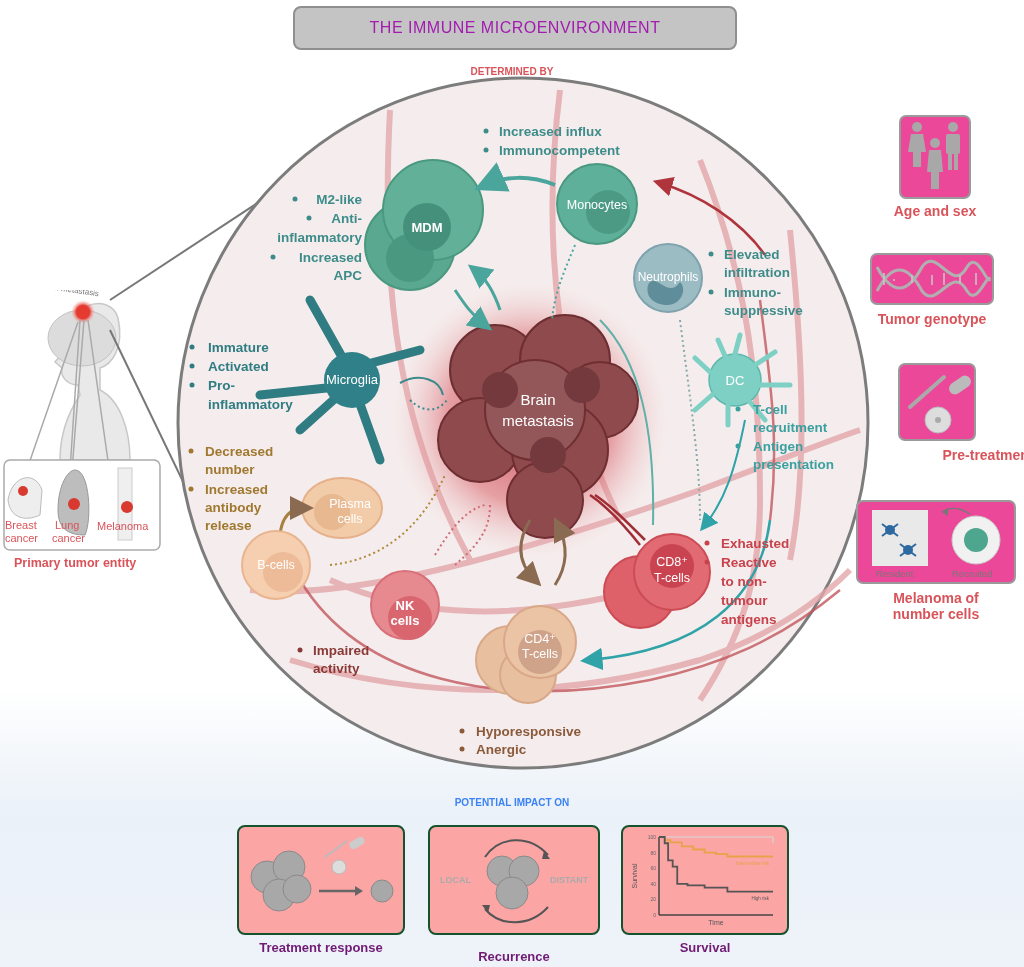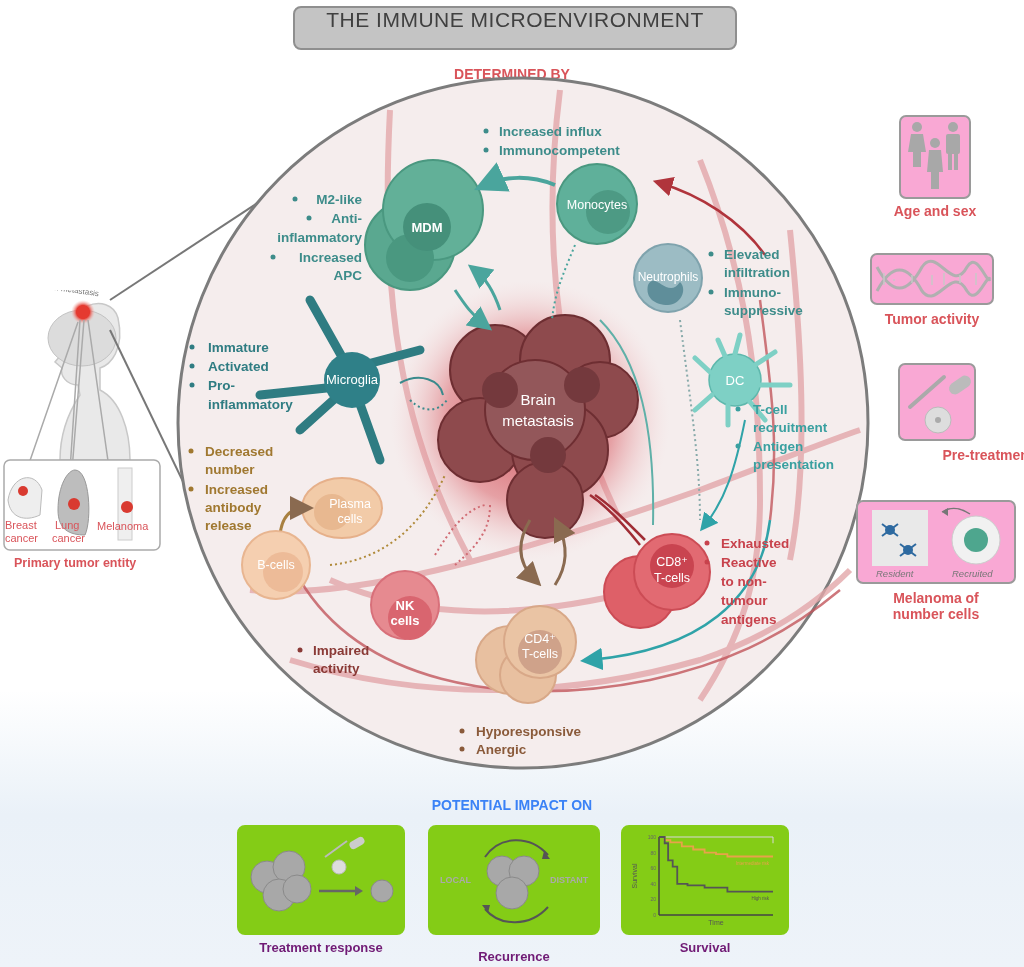--- a/index.html
+++ b/index.html
@@ -8,39 +8,38 @@
     background:#ffffff;
     font-family:"Liberation Sans", "DejaVu Sans", sans-serif;
   }
   .bottom-fade {
     position:absolute; left:0; top:690px; width:1024px; height:277px;
     background:linear-gradient(to bottom, rgba(233,240,248,0) 0%, #eaf1f8 45%, #eef3f9 100%);
   }
   .title-box {
     position:absolute; left:293px; top:6px; width:444px; height:44px;
     background:#c4c4c4; border:2px solid #8f8f8f; border-radius:8px;
-    box-sizing:border-box; display:flex; justify-content:center;
-    color:#404040; font-size:21px; letter-spacing:0.5px;
+    box-sizing:border-box; display:flex; align-items:center; justify-content:center;
+    color:#a21caf; font-size:16px; letter-spacing:0.5px;
   }
   .section-head {
-    position:absolute; font-weight:bold; font-size:14px; text-align:center;
+    position:absolute; font-weight:bold; font-size:10px; text-align:center;
   }
   .red-head { color:#d9545a; }
   .blue-head { color:#3b82f6; }
   svg text { font-family:"Liberation Sans", "DejaVu Sans", sans-serif; }
   .factor-box {
-    position:absolute; border:2px solid #9a9a9a; border-radius:7px; background:#f9a8d4;
+    position:absolute; border:2px solid #9a9a9a; border-radius:7px; background:#ec4899;
     box-sizing:border-box;
-    font-style:italic;
   }
   .factor-label {
     position:absolute; color:#d9545a; font-weight:bold; font-size:14px; text-align:center;
   }
   .impact-box {
-    position:absolute; border:2px solid #84cc16; border-radius:8px; background:#84cc16;
+    position:absolute; border:2px solid #14532d; border-radius:8px; background:#fca5a5;
     box-sizing:border-box;
   }
   .impact-label {
     position:absolute; color:#701a75; font-weight:bold; font-size:13px; text-align:center;
   }
 </style>
 </head>
 <body>
 
 <div class="bottom-fade"></div>
@@ -331,21 +330,21 @@
         <line x1="12" y1="18" x2="12" y2="30"></line>
         <line x1="22" y1="24" x2="22" y2="26"></line>
         <line x1="40" y1="20" x2="40" y2="28"></line>
         <line x1="60" y1="20" x2="60" y2="30"></line>
         <line x1="72" y1="18" x2="72" y2="30"></line>
         <line x1="88" y1="20" x2="88" y2="28"></line>
         <line x1="104" y1="18" x2="104" y2="30"></line>
       </g>
   </svg>
 </div>
-<div class="factor-label" style="left:870px; top:311px; width:124px;">Tumor activity</div>
+<div class="factor-label" style="left:870px; top:311px; width:124px;">Tumor genotype</div>
 
 <div class="factor-box" style="left:898px; top:363px; width:78px; height:78px;">
   <svg width="74" height="74">
     <line x1="10" y1="42" x2="44" y2="12" stroke="#aaa" stroke-width="4" stroke-linecap="round"></line>
     <rect x="48" y="14" width="24" height="12" rx="6" fill="#bbb" transform="rotate(-35 60 20)"></rect>
     <circle cx="38" cy="55" r="13" fill="#ddd" stroke="#bbb"></circle>
     <circle cx="38" cy="55" r="3" fill="#aaa"></circle>
   </svg>
 </div>
 <div class="factor-label" style="left:931px; top:447px; width:114px;">Pre-treatment</div>

